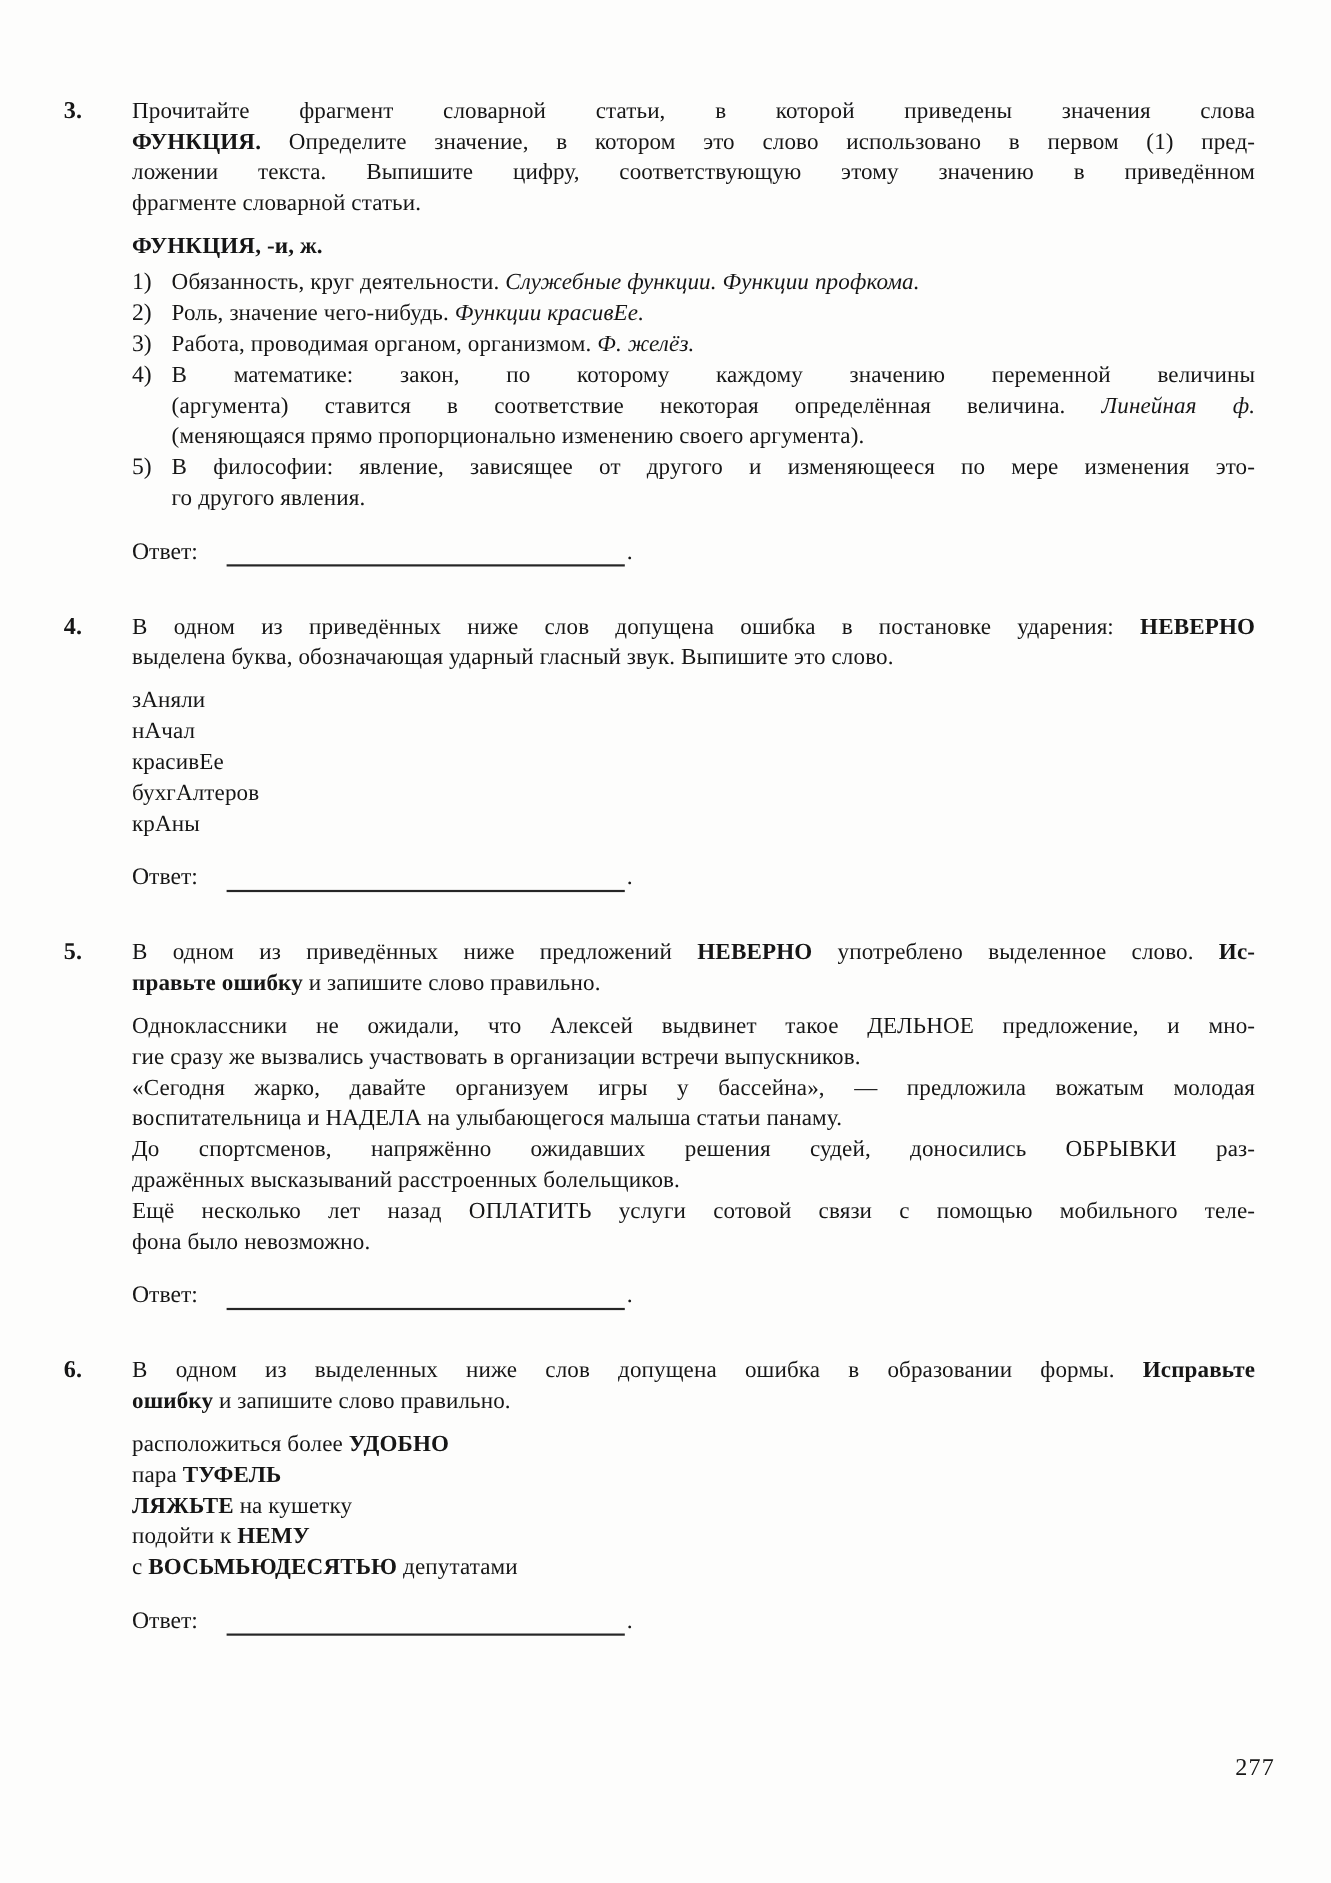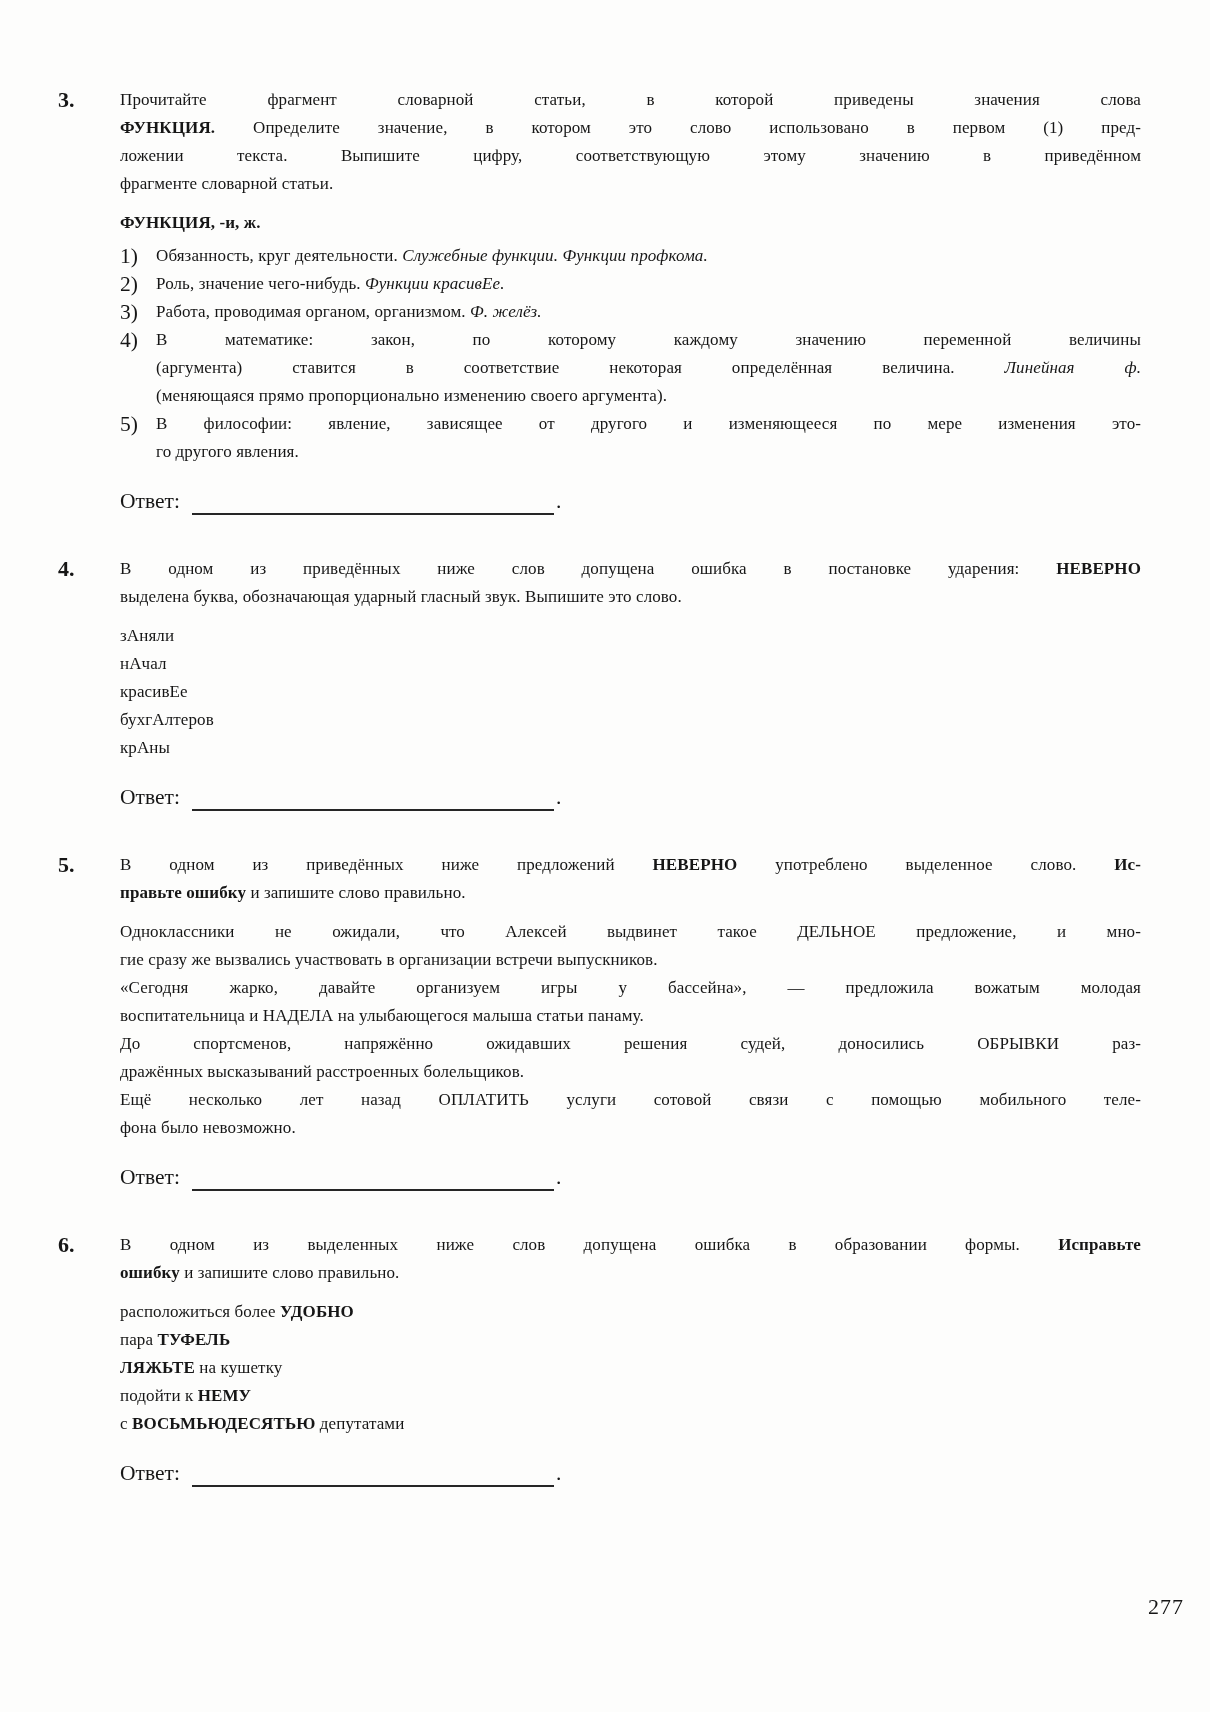--- a/index.html
+++ b/index.html
@@ -17,44 +17,44 @@
     padding:86px 69px 0 58px;
     position:relative;
   }
   .q{display:flex;margin-bottom:40px;}
   .qn{
     width:62px;flex-shrink:0;
     font-weight:700;font-size:22px;line-height:28px;
   }
   .qc{width:1021px;flex-shrink:0;}
   .line{
-    font-size:17px;line-height:28px;
+    font-size:21px;line-height:28px;
     letter-spacing:0.1px;
     white-space:normal;
   }
   .jl{text-align:justify;text-align-last:justify;}
   .b{font-weight:700;}
   .i{font-style:italic;}
   .b-heading{margin:11px 0 5px;}
   .b-heading .line{font-weight:700;}
   .b-list{margin-top:3px;}
   .nitem{display:flex;}
   .nmarker{width:36px;flex-shrink:0;font-size:21.5px;line-height:28px;}
   .nlines{flex:1;min-width:0;}
   .b-words{margin-top:11px;}
   .b-body{margin-top:11px;}
   .b-answer{margin-top:21px;display:flex;align-items:flex-end;font-size:21.5px;line-height:28px;}
-  .ans-label{margin-right:12px;}
+  .ans-label{margin-right:26px;}
   .ans-blank{
     display:inline-block;width:362px;height:24px;
     border-bottom:2px solid #262626;
   }
   .ans-dot{margin-left:2px;}
   .pagenum{
-    position:absolute;left:1148px;top:1594px;
+    position:absolute;left:1123px;top:1594px;
     font-size:22px;letter-spacing:1px;
   }
 </style>
 </head>
 <body>
 
 <div class="sheet">
   <div>
       <div class="q">
         <div class="qn">3.</div>

